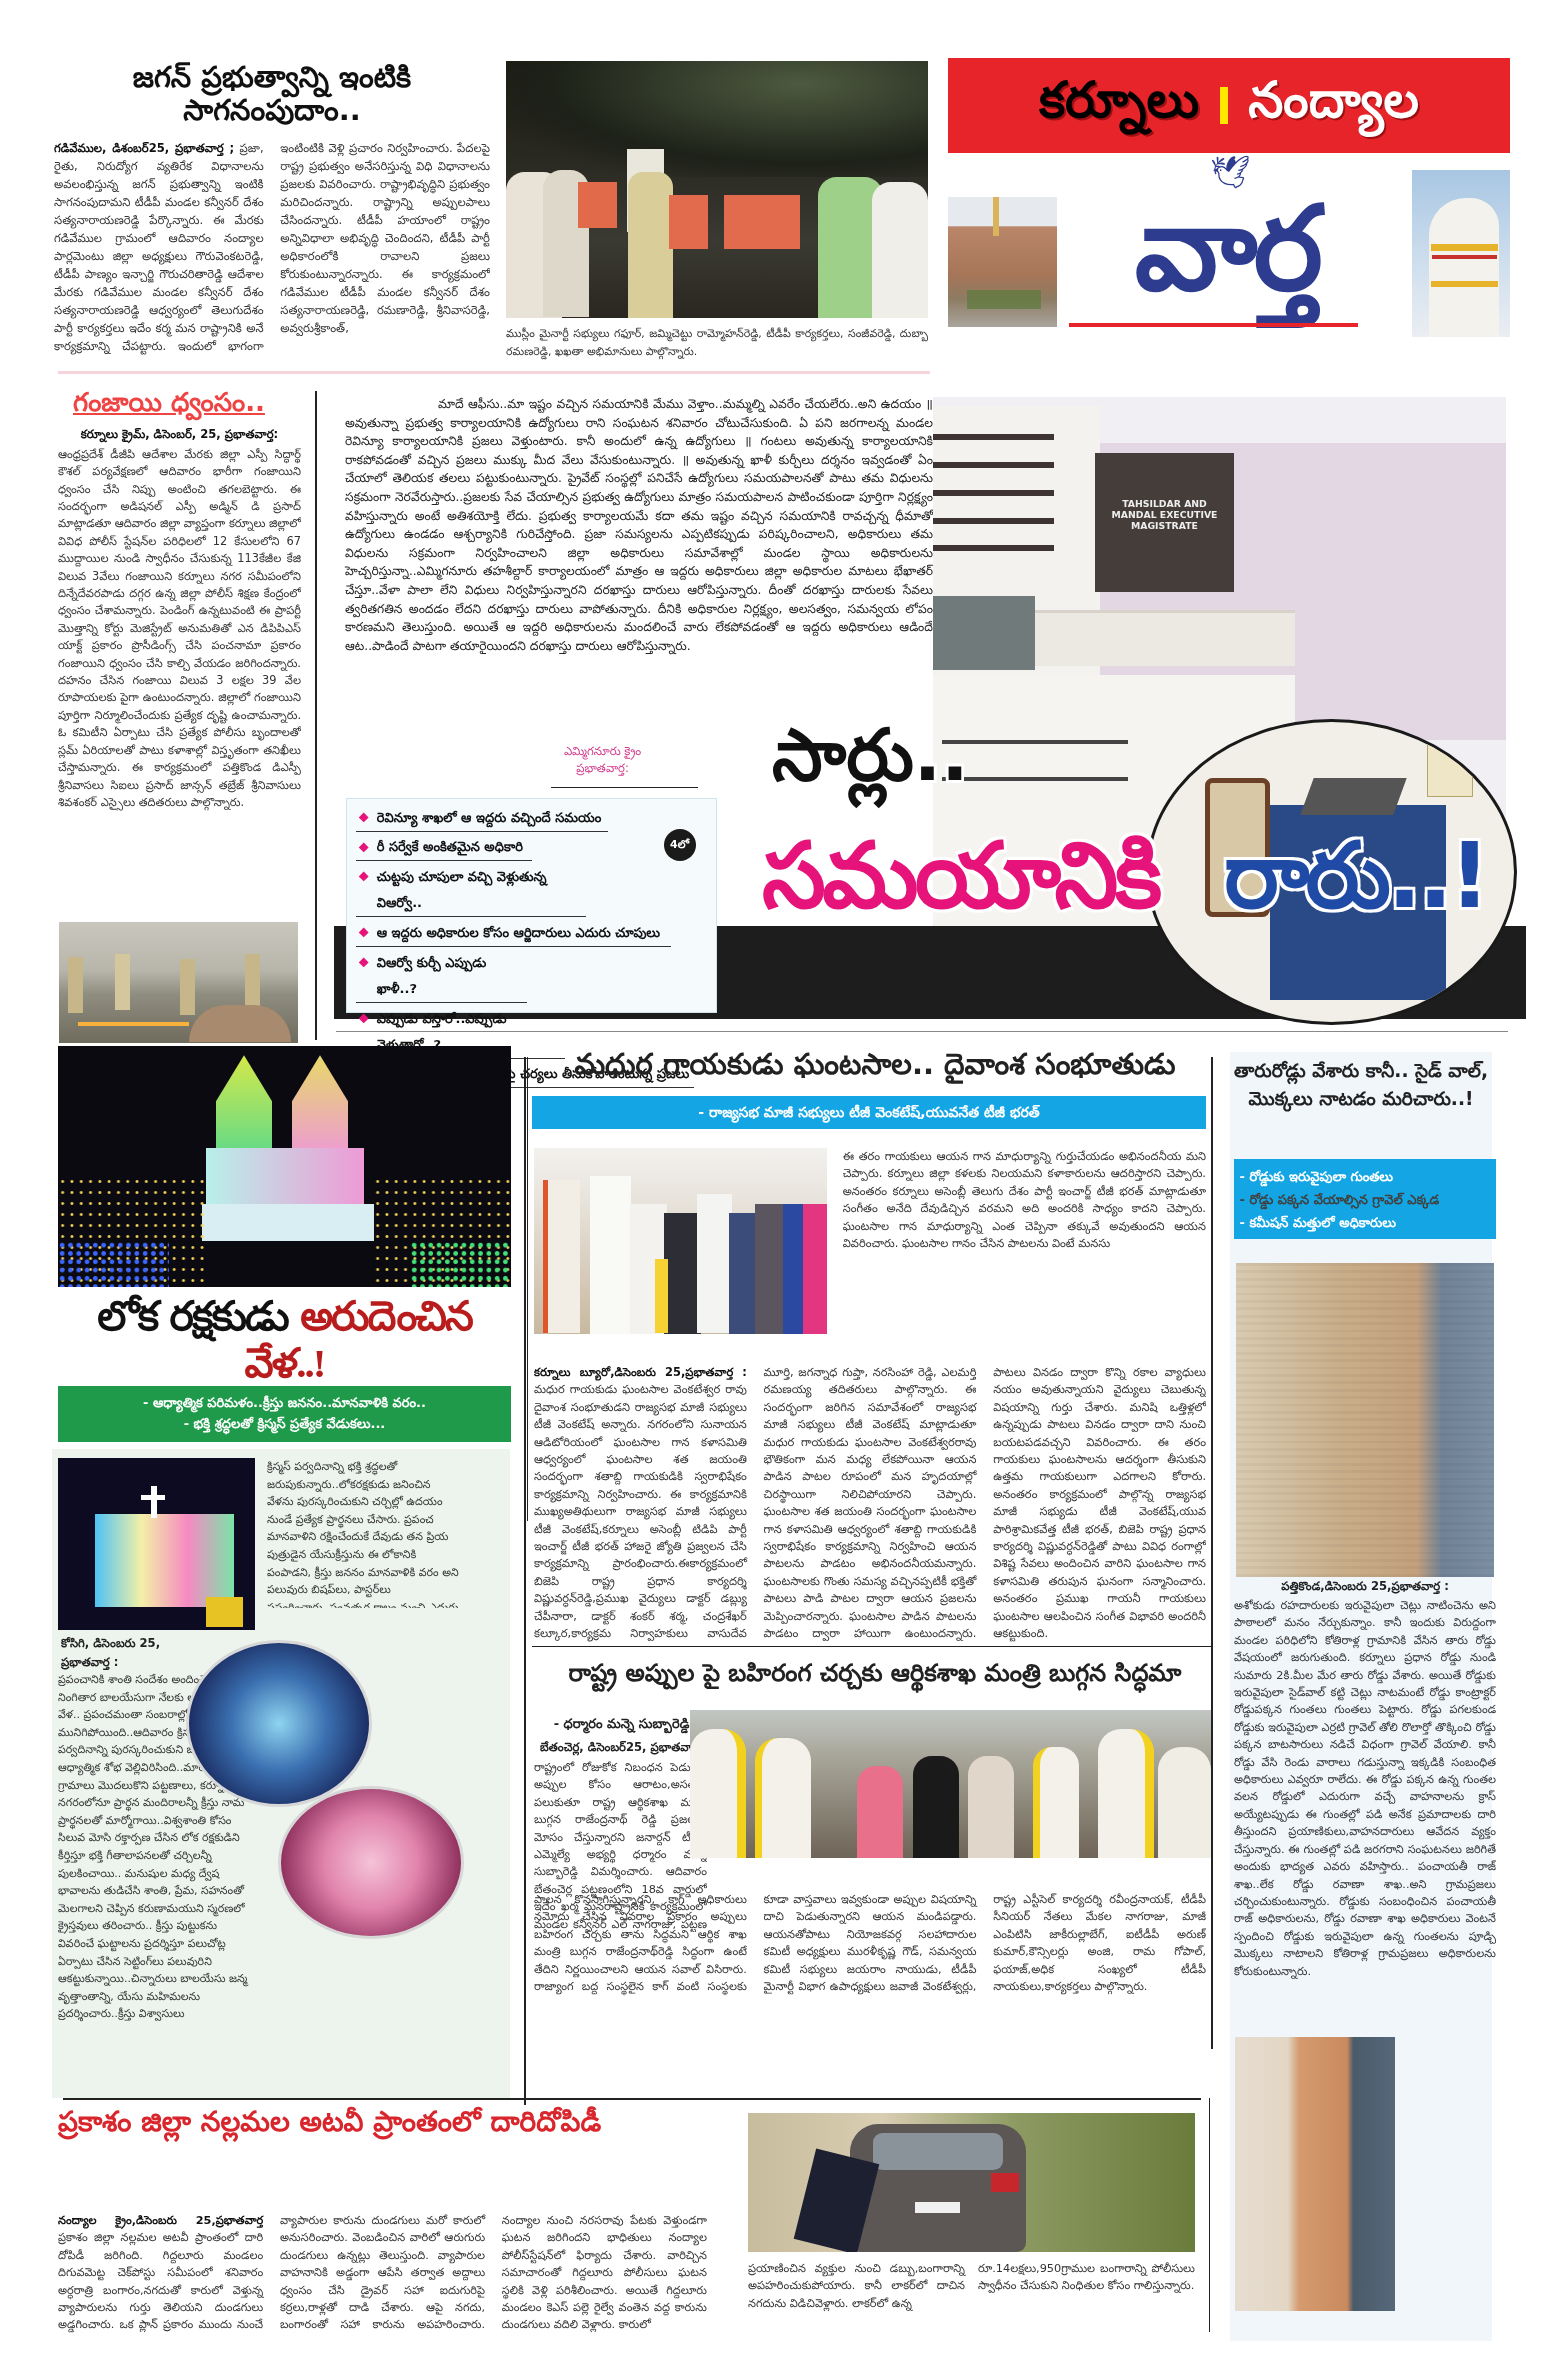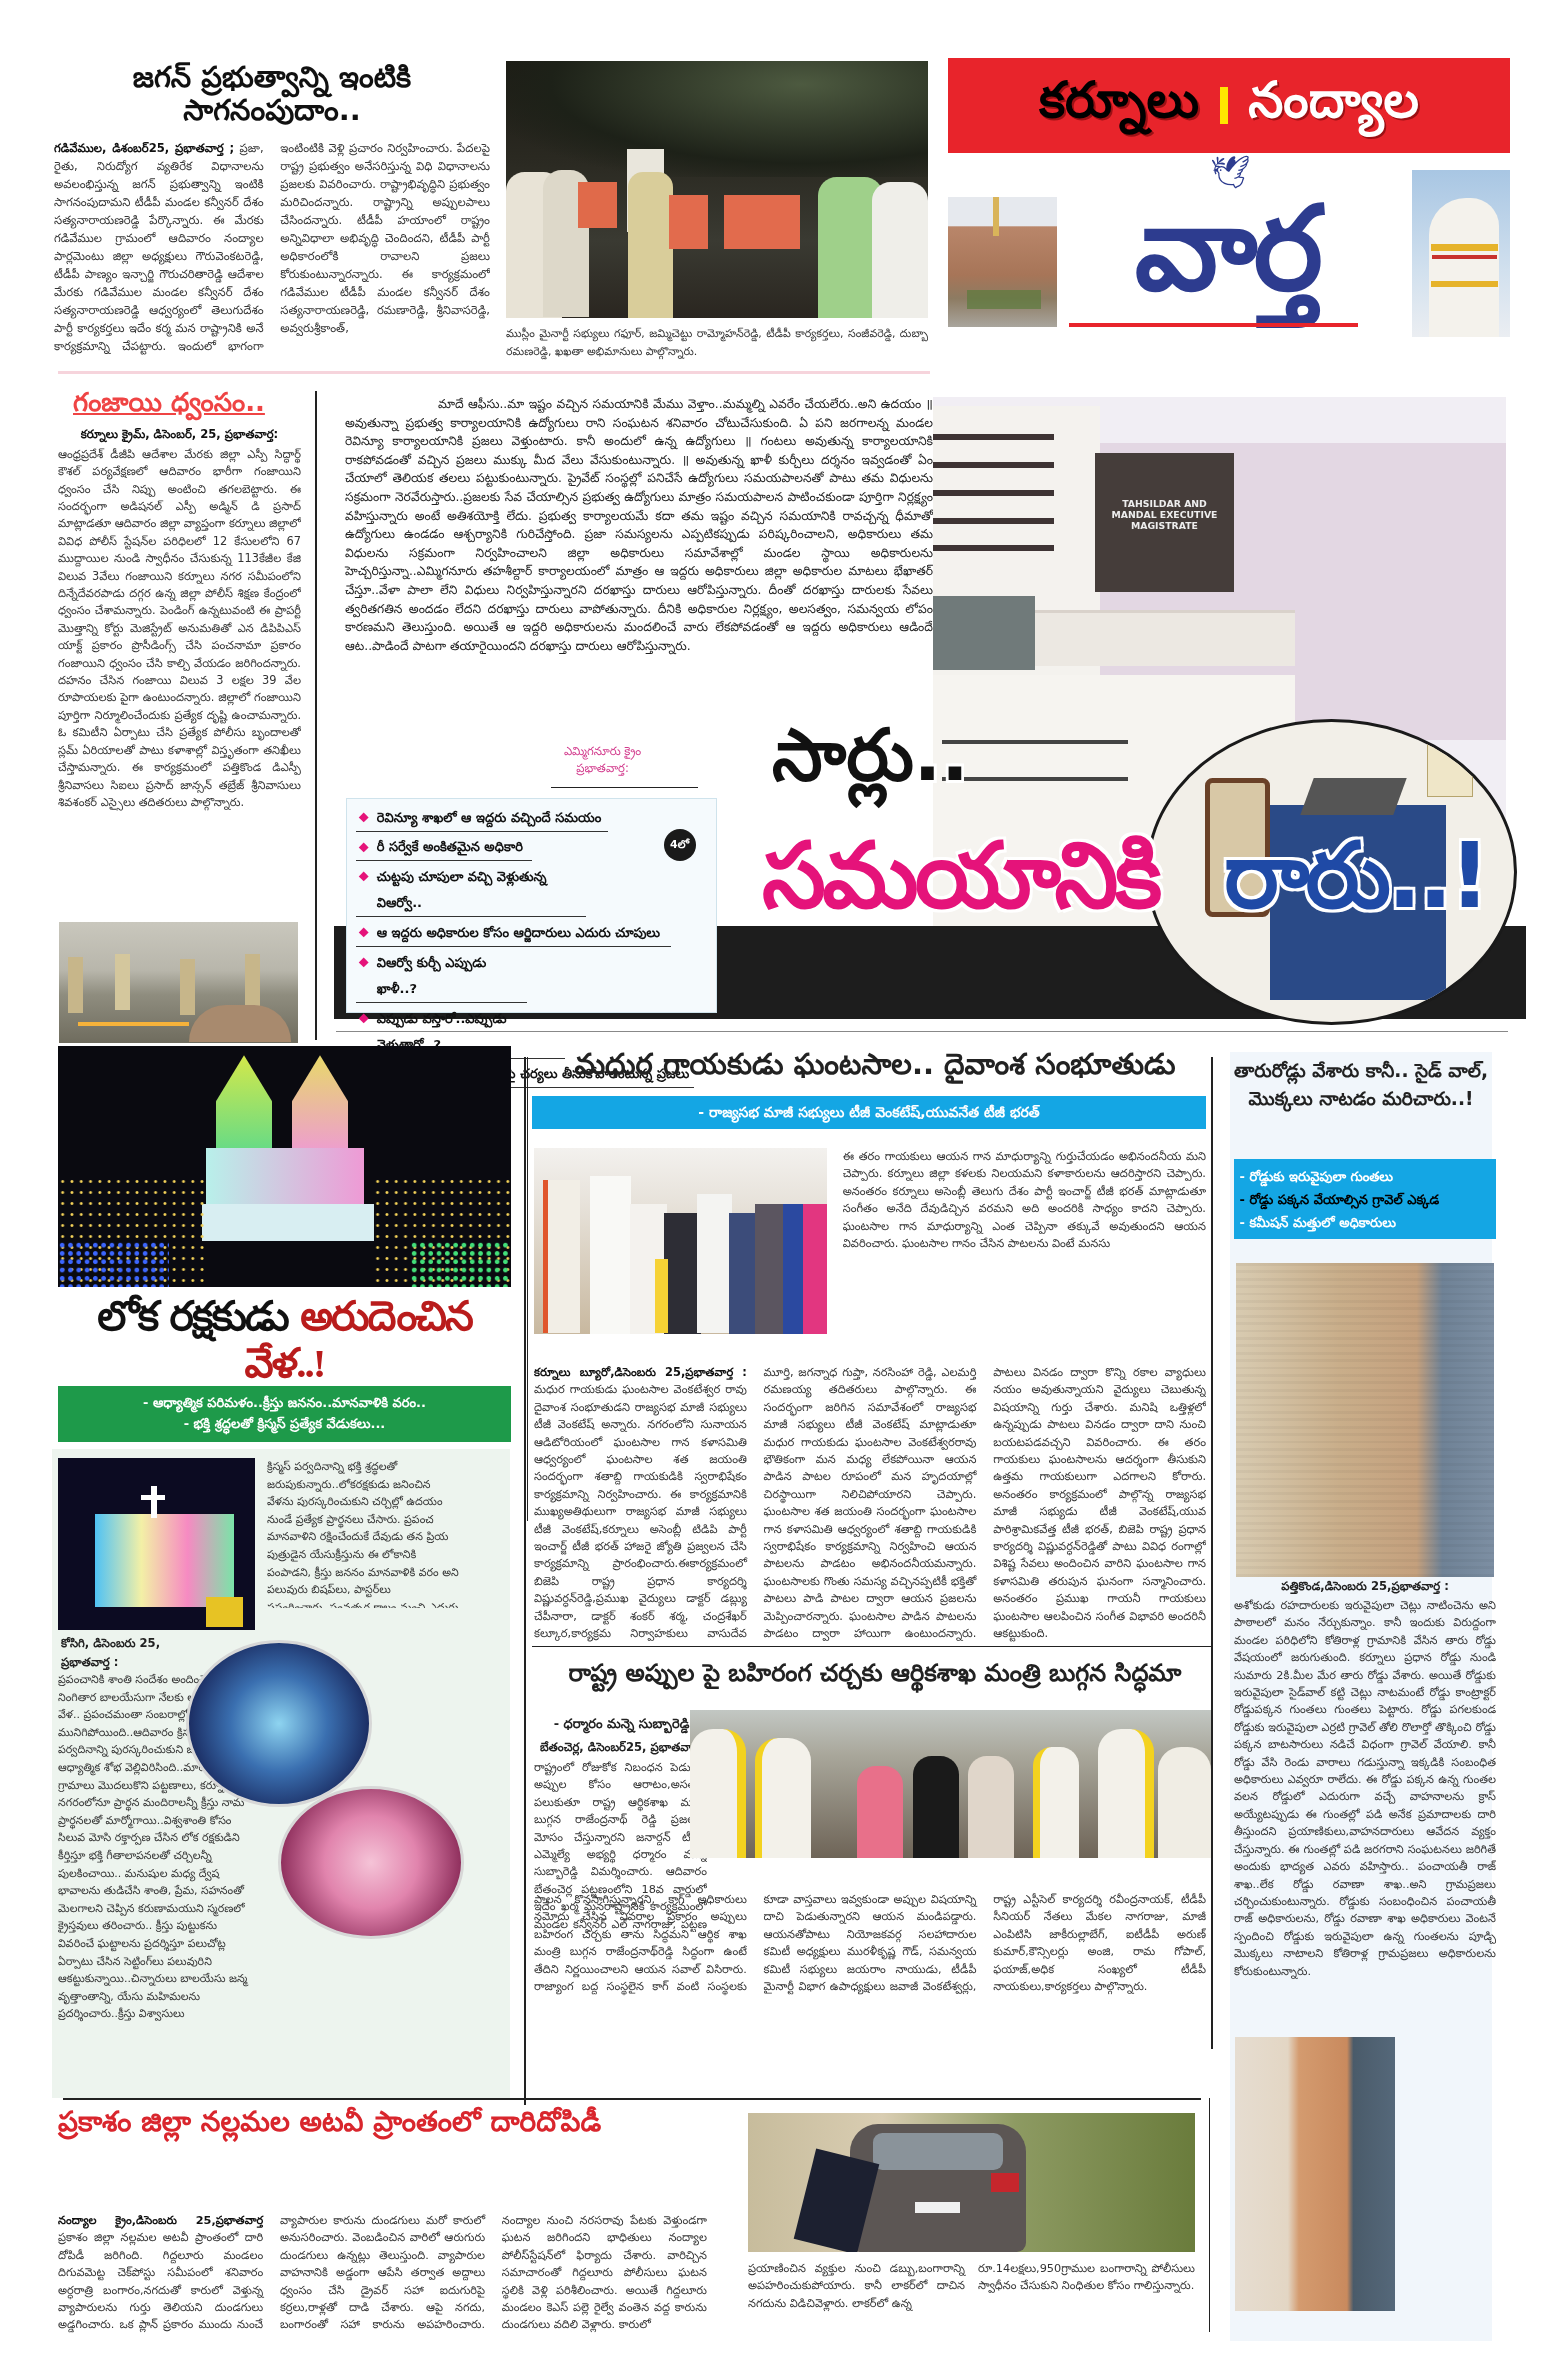--- a/index.html
+++ b/index.html
@@ -206,21 +206,21 @@
   <div style="position:absolute;left:408px;top:18.6px;width:56px;height:130px;background:#f3f1ea;border-radius:23px 23px 0 0;border-right:9.3px solid #f3d21f;"></div>
   <div style="position:absolute;left:468px;top:37px;width:53px;height:111px;background:#f0ede4;border-radius:23px 23px 0 0;"></div>
 </div>
 <div class="body-text cols3 abs" style="left:534px;top:1863px;width:672px;height:139px;overflow:hidden;font-size:11.3px;line-height:17.4px;">పాలన కొనసాగిస్తున్నారని, కాగ్ అధికారులు నమోదు చేసిన వివరాల ప్రకారం అప్పులు బహిరంగ చర్చకు తాను సిద్ధమని ఆర్థిక శాఖ మంత్రి బుగ్గన రాజేంద్రనాథ్‌రెడ్డి సిద్ధంగా ఉంటే తేదిని నిర్ణయించాలని ఆయన సవాల్ విసిరారు. రాజ్యాంగ బద్ద సంస్థలైన కాగ్ వంటి సంస్థలకు కూడా వాస్తవాలు ఇవ్వకుండా అప్పుల విషయాన్ని దాచి పెడుతున్నారని ఆయన మండిపడ్డారు. ఆయనతోపాటు నియోజకవర్గ సలహాదారుల కమిటీ అధ్యక్షులు మురళీకృష్ణ గౌడ్, సమన్వయ కమిటీ సభ్యులు జయరాం నాయుడు, టీడీపీ మైనార్టీ విభాగ ఉపాధ్యక్షులు జవాజీ వెంకటేశ్వర్లు, రాష్ట్ర ఎస్టీసెల్ కార్యదర్శి రవీంద్రనాయక్, టీడీపీ సీనియర్ నేతలు మేకల నాగరాజు, మాజీ ఎంపిటిసి జాకీరుల్లాబేగ్, ఐటీడీపీ అరుణ్ కుమార్,కౌన్సిలర్లు అంజి, రామ గోపాల్, ఫయాజ్,అధిక సంఖ్యలో టీడీపీ నాయకులు,కార్యకర్తలు పాల్గొన్నారు.</div>
 <div class="hrule" style="left:519px;top:2098px;width:682px;"></div>
 
 <div class="abs" style="left:1230px;top:1052px;width:262px;height:1289px;background:#f1f6fb;"></div>
 <div class="abs hl" style="left:1234px;top:1057px;width:254px;text-align:center;font-size:18.6px;line-height:28px;color:#222;">తారురోడ్లు వేశారు కానీ.. సైడ్ వాల్, మొక్కలు నాటడం మరిచారు..!</div>
 <div class="abs" style="left:1234px;top:1159px;width:262px;background:#14a6e4;padding:5.6px 5.6px;">
   <div style="font-size:13px;color:#fff;font-weight:bold;line-height:23px;">- రోడ్డుకు ఇరువైపులా గుంతలు</div>
-  <div style="font-size:13px;color:#000000;font-weight:bold;line-height:23px;">- రోడ్డు పక్కన వేయాల్సిన గ్రావెల్ ఎక్కడ</div>
+  <div style="font-size:13px;color:#404040;font-weight:bold;line-height:23px;">- రోడ్డు పక్కన వేయాల్సిన గ్రావెల్ ఎక్కడ</div>
   <div style="font-size:13px;color:#fff;font-weight:bold;line-height:23px;">- కమీషన్ మత్తులో అధికారులు</div>
 </div>
 <div class="photo abs" style="left:1236px;top:1263px;width:258px;height:314px;background:linear-gradient(90deg,#d8cbb1 0%,#c9ae8a 40%,#c4a07d 70%,#6f8296 80%,#7d8fa3 100%);">
   <div style="position:absolute;left:0;top:0;width:100%;height:100%;background:repeating-linear-gradient(180deg,rgba(0,0,0,.04) 0 2.8px,transparent 2.8px 7.4px);"></div>
 </div>
 <div class="abs" style="left:1234px;top:1579px;width:262px;text-align:center;font-size:11.6px;font-weight:bold;">పత్తికొండ,డిసెంబరు 25,ప్రభాతవార్త :</div>
 <div class="body-text abs" style="left:1234px;top:1597px;width:262px;height:423px;overflow:hidden;font-size:11.3px;line-height:17.4px;">అశోకుడు రహదారులకు ఇరువైపులా చెట్లు నాటించెను అని పాఠాలలో మనం నేర్చుకున్నాం. కానీ ఇందుకు విరుద్దంగా మండల పరిధిలోని కోతిరాళ్ల గ్రామానికి వేసిన తారు రోడ్డు వేషయంలో జరుగుతుంది. కర్నూలు ప్రధాన రోడ్డు నుండి సుమారు 2కి.మీల మేర తారు రోడ్డు వేశారు. అయితే రోడ్డుకు ఇరువైపులా సైడ్‌వాల్ కట్టి చెట్లు నాటమంటే రోడ్డు కాంట్రాక్టర్ రోడ్డుపక్కన గుంతలు గుంతలు పెట్టారు. రోడ్డు పగలకుండ రోడ్డుకు ఇరువైపులా ఎర్రటి గ్రావెల్ తోలి రొలార్తో తొక్కించి రోడ్డు పక్కన బాటసారులు నడిచే విధంగా గ్రావెల్ వేయాలి. కానీ రోడ్డు వేసి రెండు వారాలు గడుస్తున్నా ఇక్కడికి సంబంధిత అధికారులు ఎవ్వరూ రాలేదు. ఈ రోడ్డు పక్కన ఉన్న గుంతల వలన రోడ్డులో ఎదురుగా వచ్చే వాహనాలను క్రాస్ అయ్యేటప్పుడు ఈ గుంతల్లో పడి అనేక ప్రమాదాలకు దారి తీస్తుందని ప్రయాణికులు,వాహనదారులు ఆవేదన వ్యక్తం చేస్తున్నారు. ఈ గుంతల్లో పడి జరగరాని సంఘటనలు జరిగితే అందుకు భాద్యత ఎవరు వహిస్తారు.. పంచాయతీ రాజ్ శాఖ..లేక రోడ్డు రవాణా శాఖ..అని గ్రామప్రజలు చర్చించుకుంటున్నారు. రోడ్డుకు సంబంధించిన పంచాయతీ రాజ్ అధికారులను, రోడ్డు రవాణా శాఖ అధికారులు వెంటనే స్పందించి రోడ్డుకు ఇరువైపులా ఉన్న గుంతలను పూడ్చి మొక్కలు నాటాలని కోతిరాళ్ల గ్రామప్రజలు అధికారులను కోరుకుంటున్నారు.</div>
 <div class="photo abs" style="left:1235px;top:2037px;width:160px;height:274px;background:linear-gradient(90deg,#e6ddd1 0%,#e3d6c4 33%,#d49b6f 40%,#c98a5e 70%,#4a5b6a 74%,#55687a 100%);"></div>
 
 <div class="abs hl" style="left:58px;top:2106px;width:686px;font-size:28px;color:#d9262d;">ప్రకాశం జిల్లా నల్లమల అటవీ ప్రాంతంలో దారిదోపిడీ</div>

